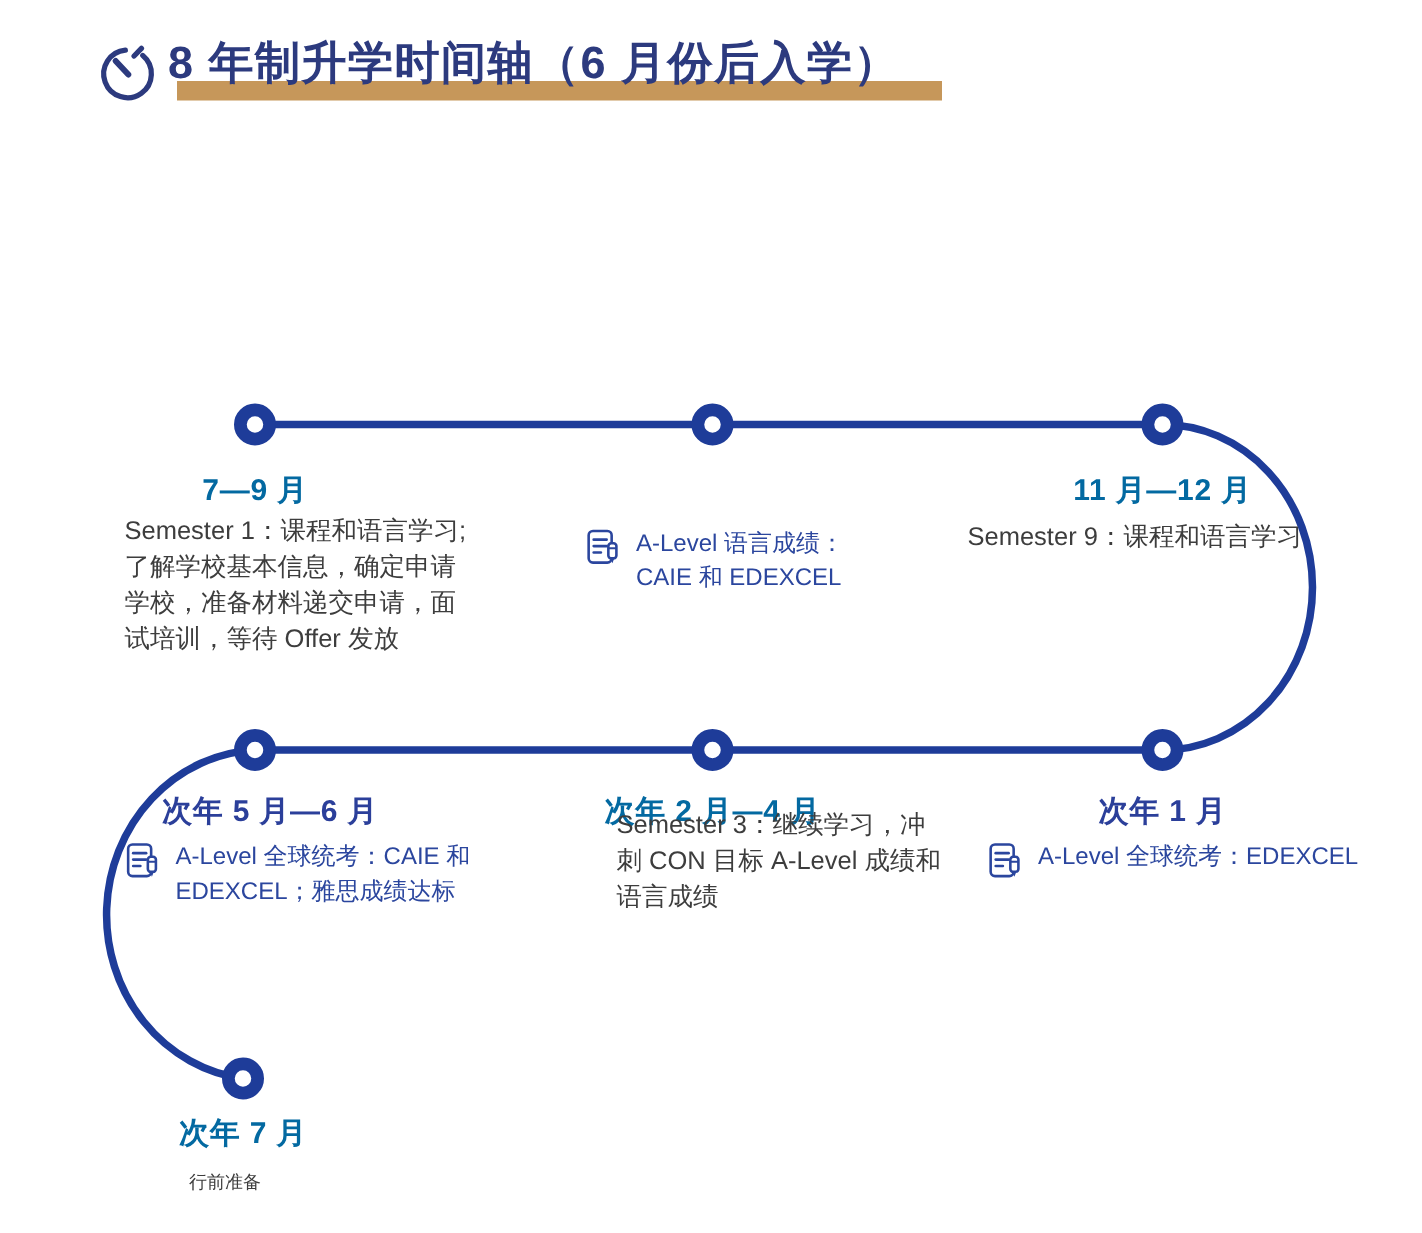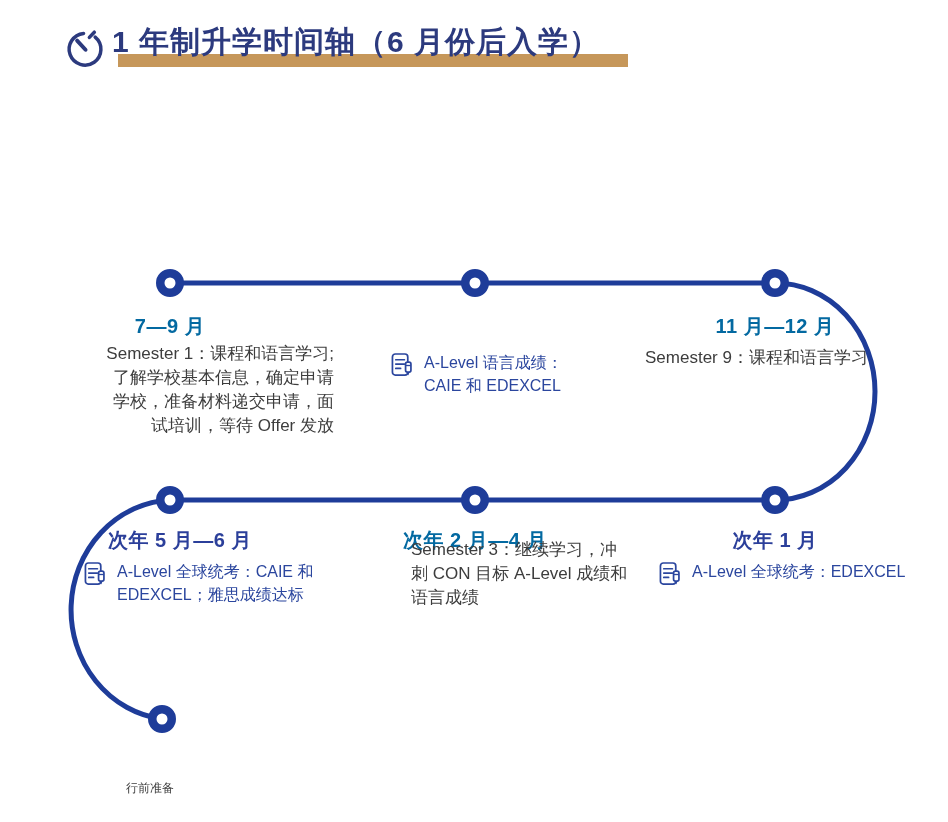--- a/index.html
+++ b/index.html
@@ -45,35 +45,35 @@
 <body>
 
 <div class="canvas">
 
   <svg class="header-icon" viewBox="0 0 40 42" fill="none">
     <path d="M 29.3 11.9 A 14.5 14.5 0 1 1 18.7 8.6" stroke="#2C3A7E" stroke-width="3.2" stroke-linecap="round"></path>
     <line x1="28.5" y1="7.5" x2="24" y2="12.2" stroke="#2C3A7E" stroke-width="3.2" stroke-linecap="round"></line>
     <line x1="20.5" y1="23.5" x2="12.8" y2="15.2" stroke="#2C3A7E" stroke-width="3.6" stroke-linecap="round"></line>
   </svg>
   <div class="title-underline"></div>
-  <h1 class="page-title">1 年制升学时间轴（6 月份后入学）</h1>
+  <h1 class="page-title">8 年制升学时间轴（6 月份后入学）</h1>
 
   <svg class="timeline-svg" width="948" height="822" viewBox="0 0 948 822" fill="none">
     <path d="M 170 283 L 775 283 A 100 108.5 0 0 1 775 500 L 170 500 A 104 110 0 0 0 162 719" stroke="#1E3C99" stroke-width="5" fill="none"></path>
     <circle cx="170" cy="283" r="9.75" fill="#ffffff" stroke="#1E3C99" stroke-width="8.5"></circle>
     <circle cx="475" cy="283" r="9.75" fill="#ffffff" stroke="#1E3C99" stroke-width="8.5"></circle>
     <circle cx="775" cy="283" r="9.75" fill="#ffffff" stroke="#1E3C99" stroke-width="8.5"></circle>
     <circle cx="775" cy="500" r="9.75" fill="#ffffff" stroke="#1E3C99" stroke-width="8.5"></circle>
     <circle cx="475" cy="500" r="9.75" fill="#ffffff" stroke="#1E3C99" stroke-width="8.5"></circle>
     <circle cx="170" cy="500" r="9.75" fill="#ffffff" stroke="#1E3C99" stroke-width="8.5"></circle>
     <circle cx="162" cy="719" r="9.75" fill="#ffffff" stroke="#1E3C99" stroke-width="8.5"></circle>
   </svg>
 
   <p class="period" style="left:50px; top:313px;">7—9 月</p>
-  <p class="desc" style="left:72px; top:342px; width:262px;text-align:right;">Semester 1：课程和语言学习;
+  <p class="desc" style="left:83px; top:342px; width:262px;">Semester 1：课程和语言学习;
 了解学校基本信息，确定申请
 学校，准备材料递交申请，面
 试培训，等待 Offer 发放</p>
 
   <div class="desc-blue-wrap" style="left:391px; top:351px;">
     <svg class="exam-icon" width="23" height="27" viewBox="0 0 24 28" fill="none">
       <rect x="1.5" y="2" width="16" height="22" rx="3" stroke="#2B469E" stroke-width="1.8"></rect>
       <line x1="5" y1="8" x2="14" y2="8" stroke="#2B469E" stroke-width="1.8" stroke-linecap="round"></line>
       <line x1="5" y1="12.5" x2="14" y2="12.5" stroke="#2B469E" stroke-width="1.8" stroke-linecap="round"></line>
       <line x1="5" y1="17" x2="10" y2="17" stroke="#2B469E" stroke-width="1.8" stroke-linecap="round"></line>
@@ -115,15 +115,16 @@
       <line x1="5" y1="12.5" x2="14" y2="12.5" stroke="#2B469E" stroke-width="1.8" stroke-linecap="round"></line>
       <line x1="5" y1="17" x2="10" y2="17" stroke="#2B469E" stroke-width="1.8" stroke-linecap="round"></line>
       <rect x="15.2" y="10.5" width="5.6" height="10.5" rx="2" fill="#ffffff" stroke="#2B469E" stroke-width="1.8"></rect>
       <line x1="15.2" y1="14" x2="20.8" y2="14" stroke="#2B469E" stroke-width="1.4"></line>
       <path d="M16.6 21 L19.4 21 L18 24.5 Z" fill="#2B469E"></path>
     </svg>
     <p class="desc-blue">A-Level 全球统考：CAIE 和
 EDEXCEL；雅思成绩达标</p>
   </div>
 
+  <p class="period" style="left:42px; top:742px;">次年 7 月</p>
   <p class="desc small" style="left:126px; top:776px; width:120px;">行前准备</p>
 
 </div>
 
 </body></html>

